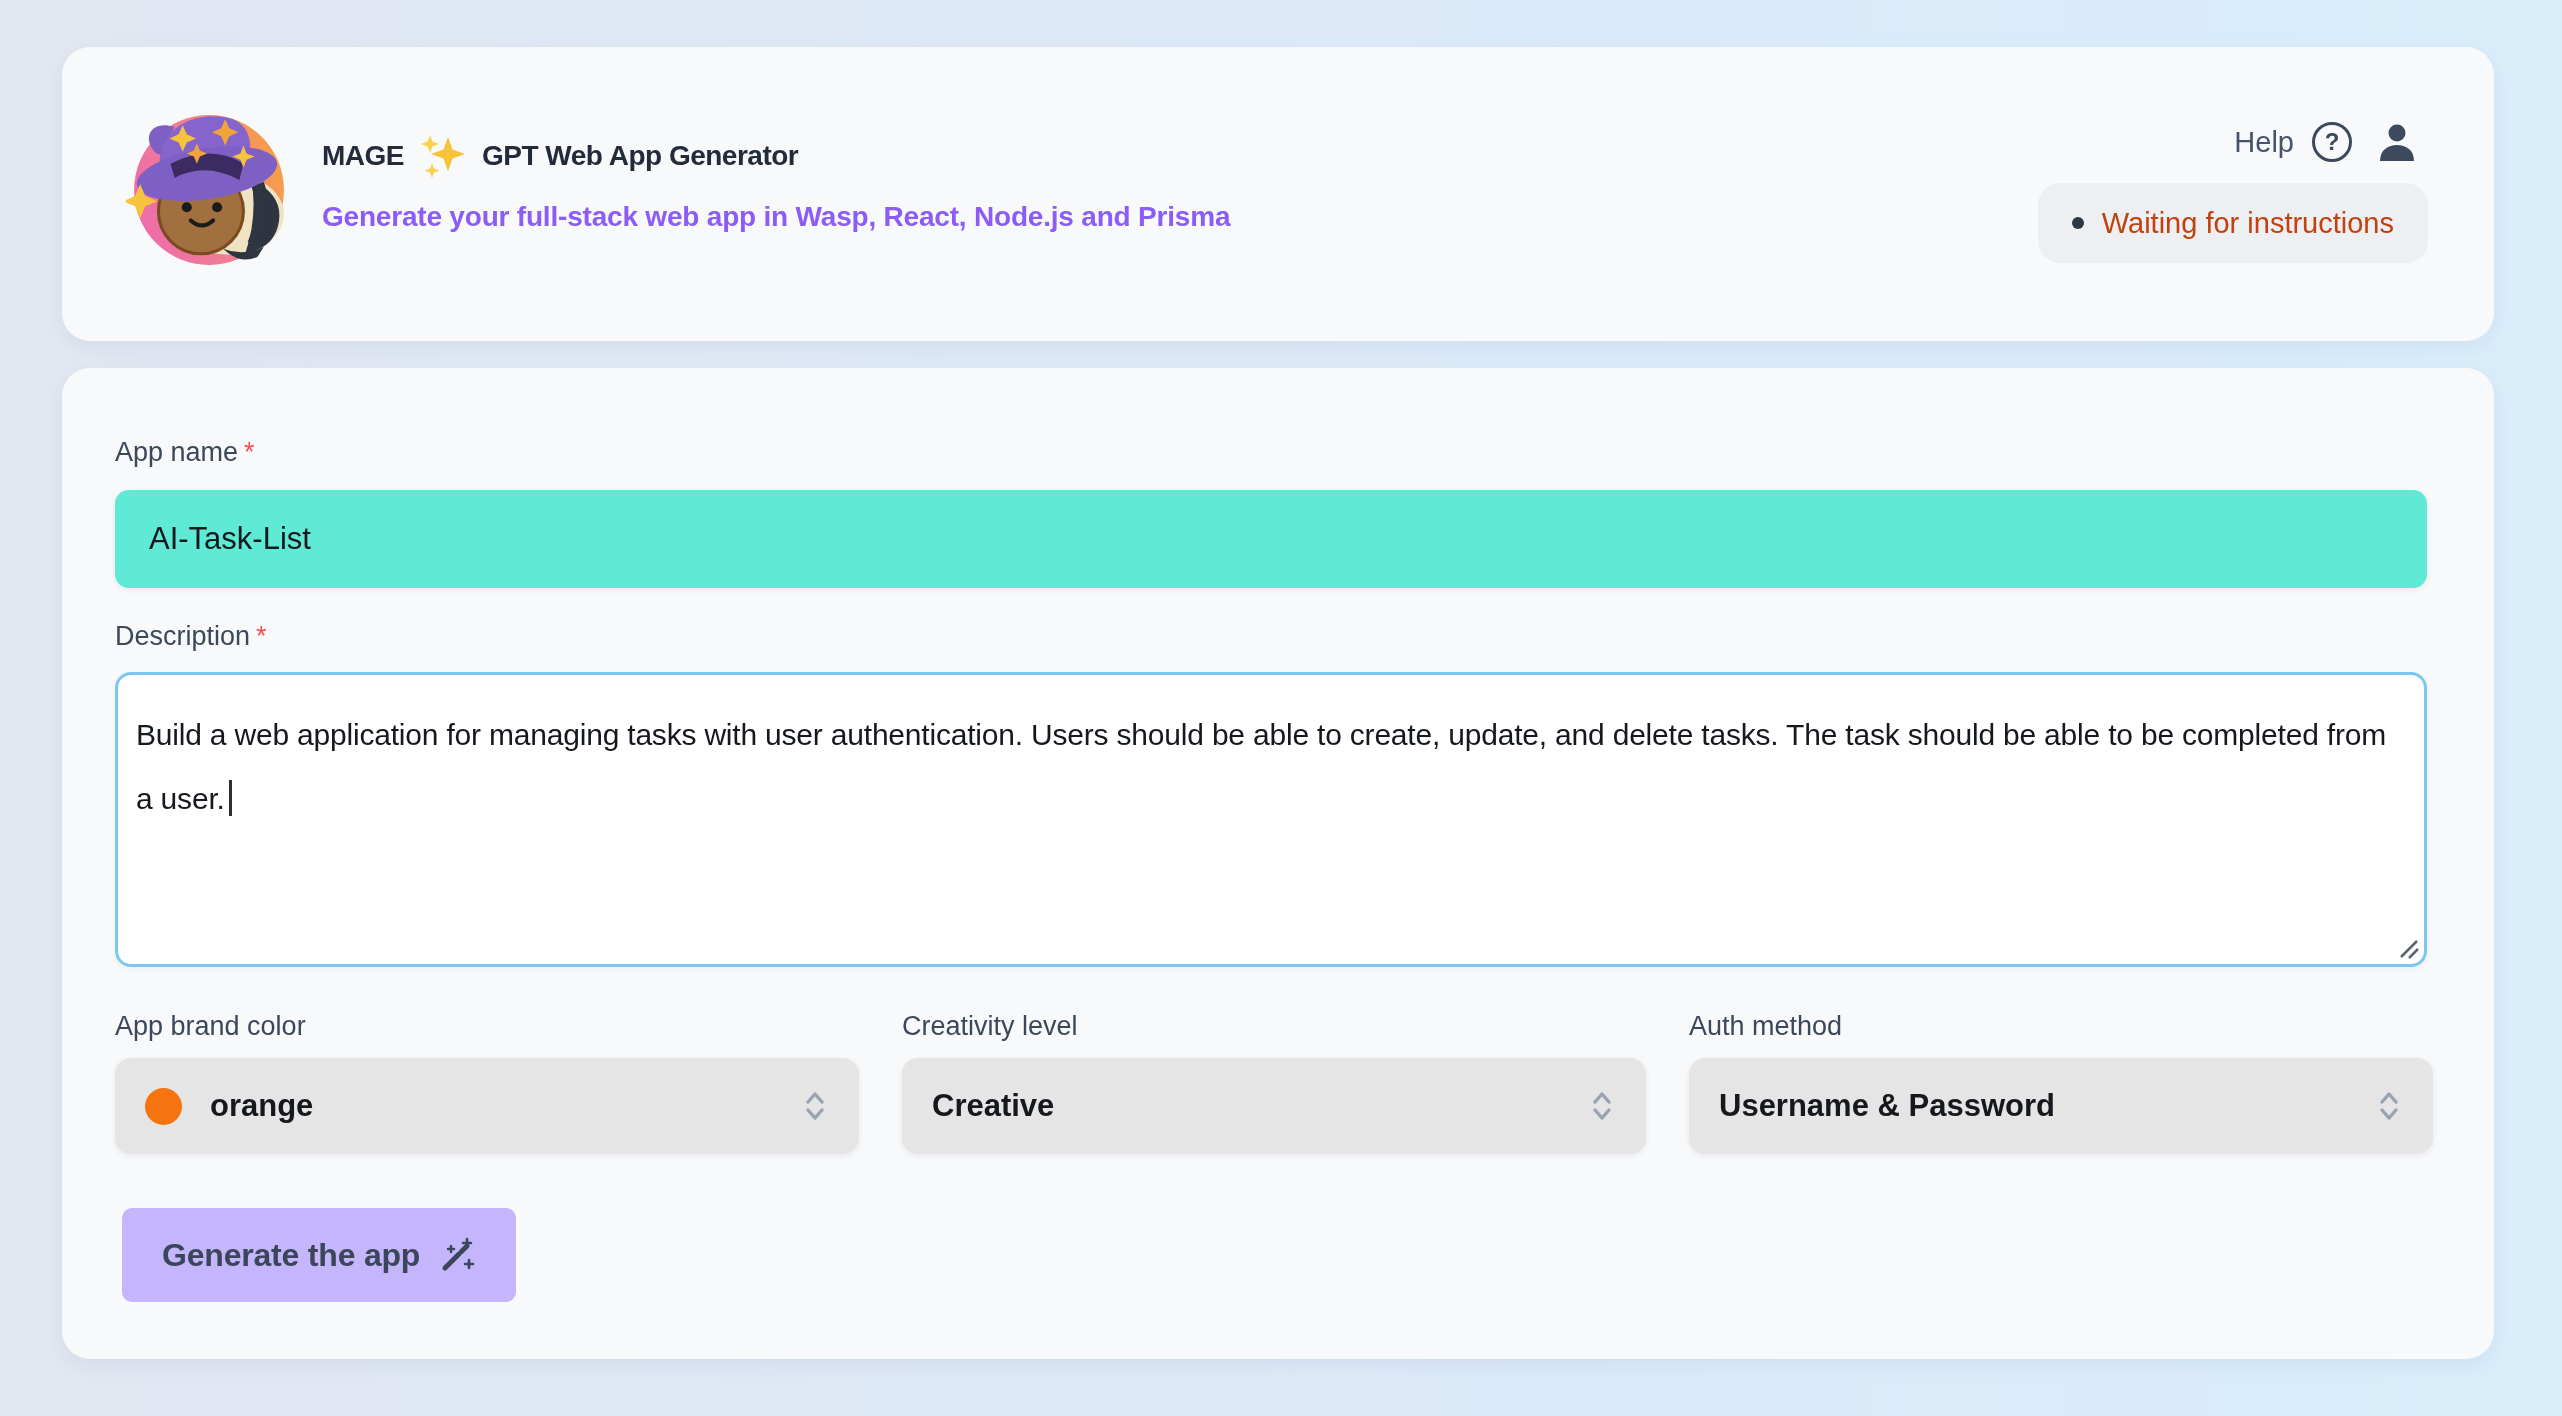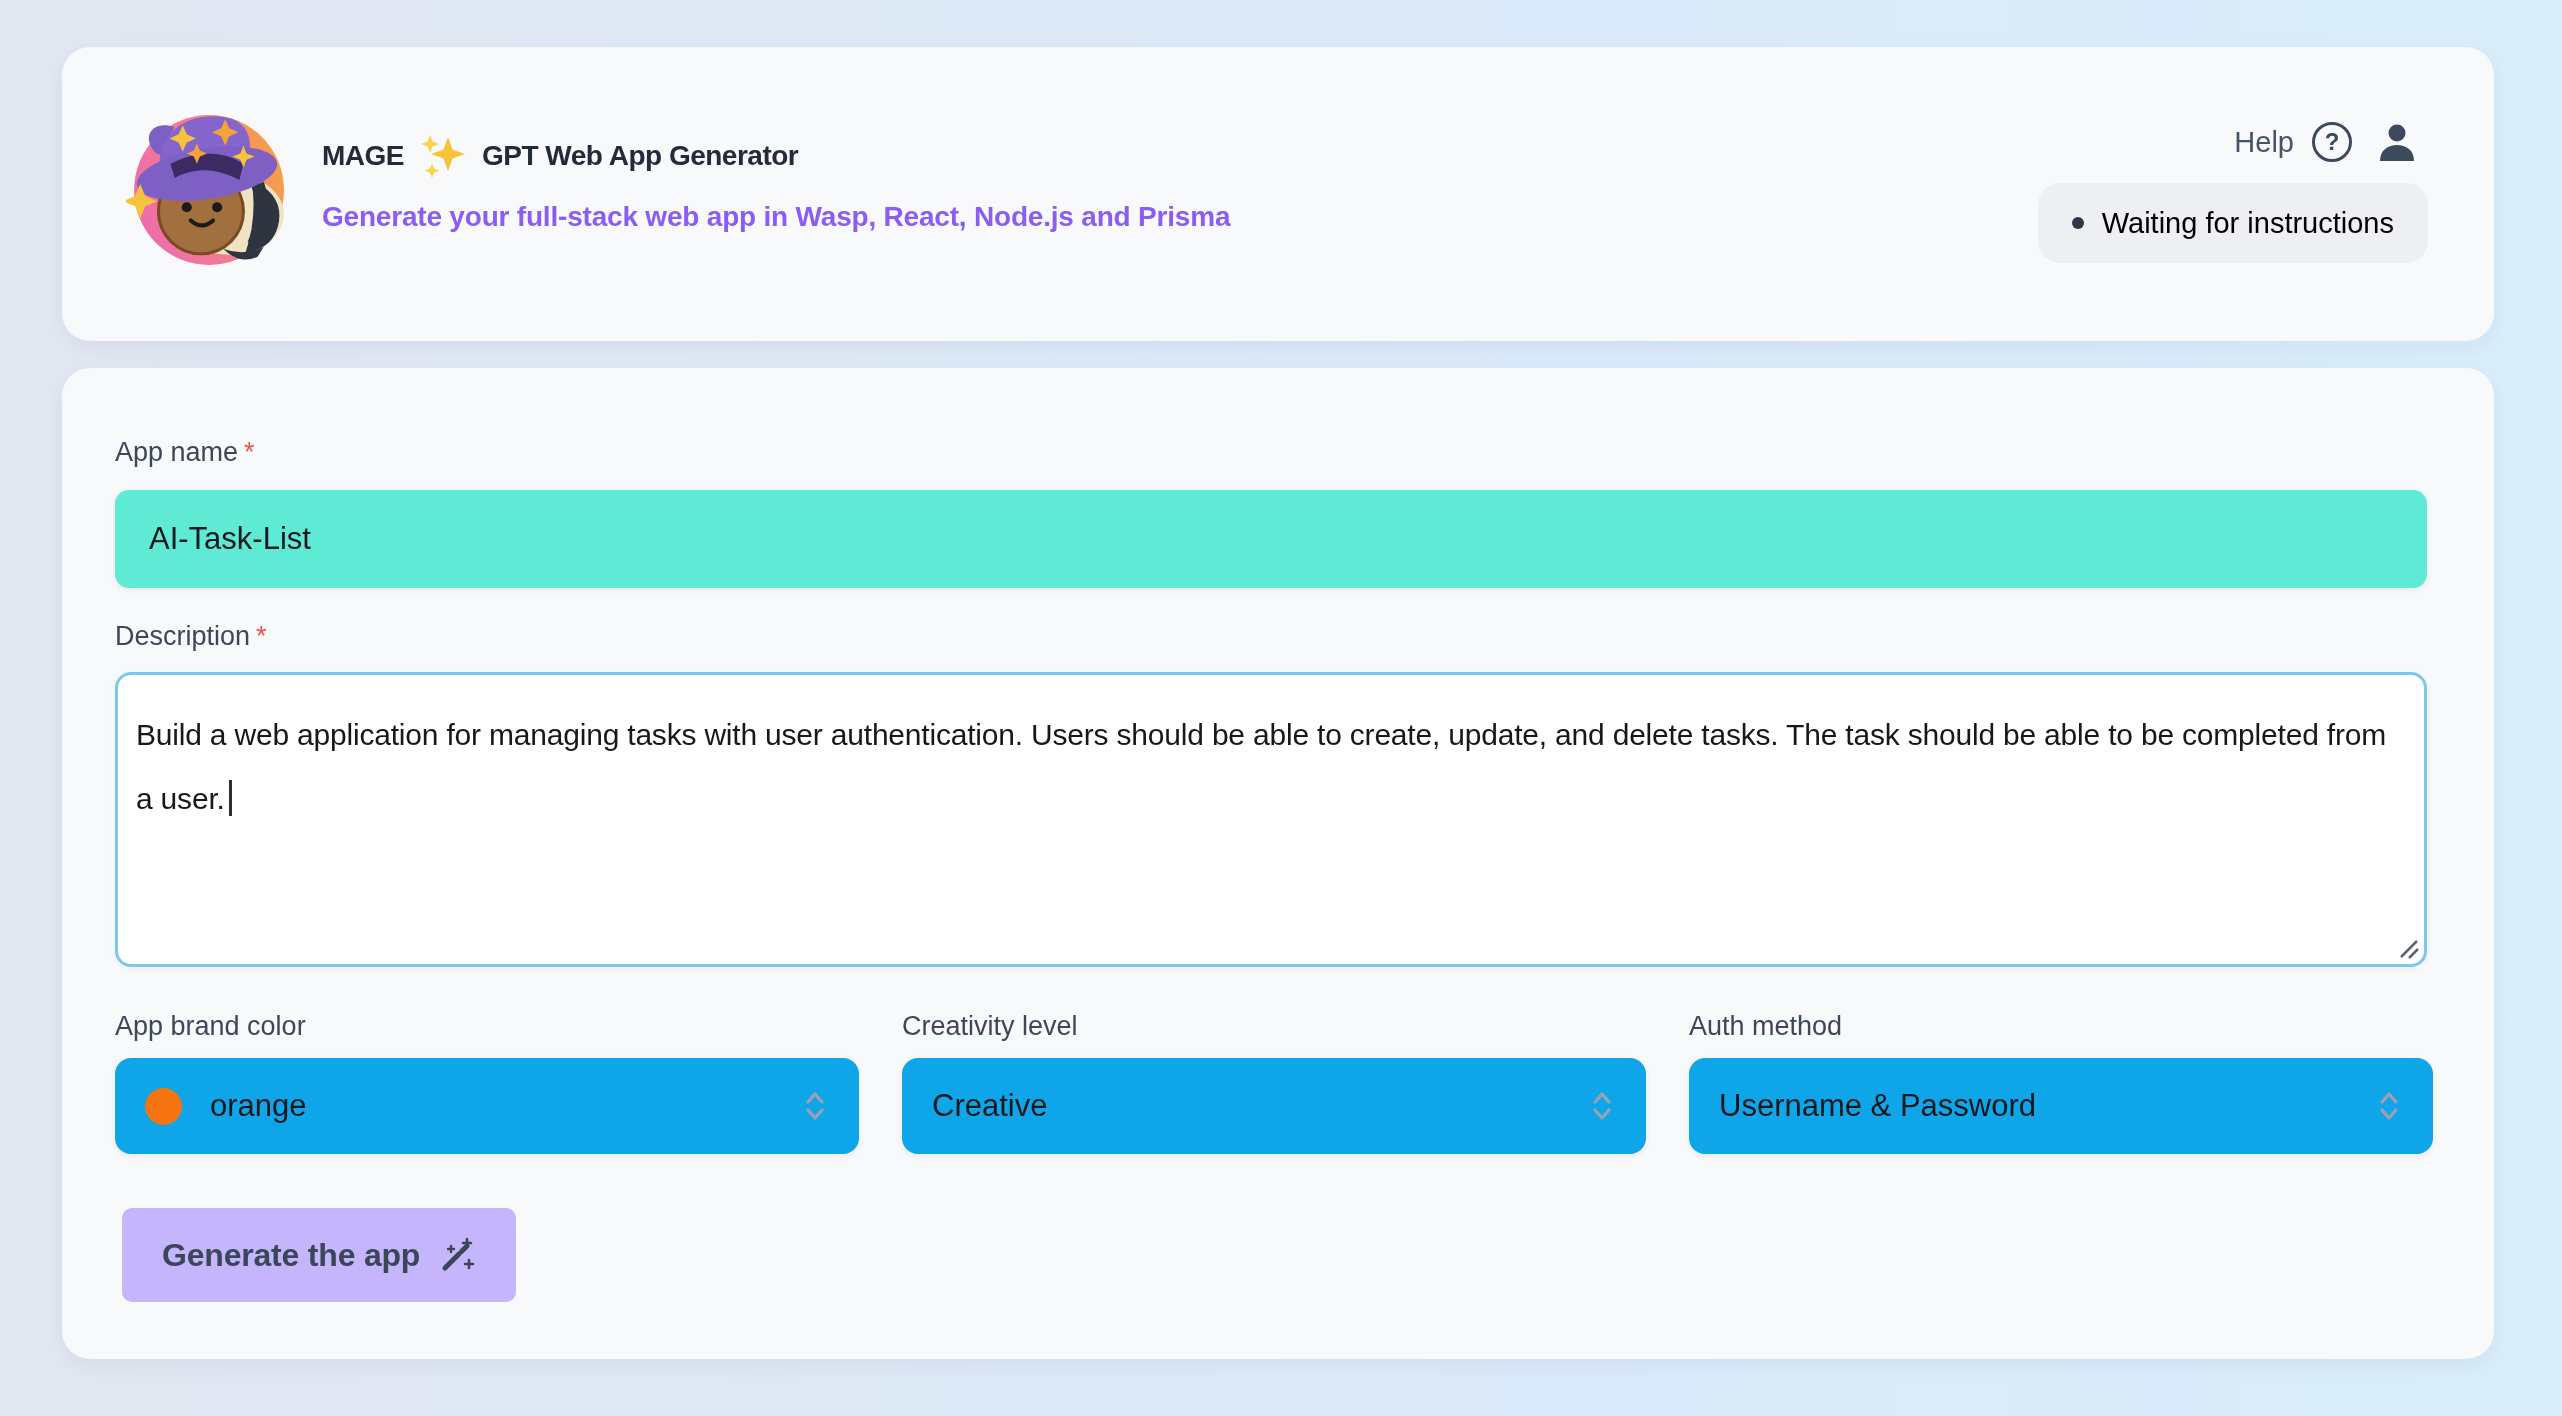--- a/index.html
+++ b/index.html
@@ -44,21 +44,21 @@
     width: 40px; height: 40px; border: 3px solid #3d4a5d; border-radius: 50%;
     display: flex; align-items: center; justify-content: center;
     color: #3d4a5d; font-weight: 700;
   }
   .icon-question::before { content: "?"; font-size: 24px; }
   .icon-user { width: 42px; height: 42px; margin-left: 6px; }
   .status-badge {
     position: absolute; right: 66px; top: 136px; height: 80px;
     background: #edeff2; border-radius: 22px;
     display: flex; align-items: center; padding: 0 34px;
-    font-size: 29px; color: #000000;
+    font-size: 29px; color: #c2410c;
   }
   .status-dot { width: 12px; height: 12px; border-radius: 50%; background: #2e3746; margin-right: 18px; }
 
   
   .field-label {
     position: absolute; left: 53px;
     font-size: 27px; color: #3c4759; line-height: 36px;
   }
   .req { color: #ef5350; margin-left: 6px; }
 
@@ -87,24 +87,24 @@
   }
   .resize-handle { position: absolute; right: 8px; bottom: 8px; width: 22px; height: 22px; }
 
   .col { position: absolute; width: 744px; }
   .col-1 { left: 53px; }
   .col-2 { left: 840px; }
   .col-3 { left: 1627px; }
   .col .field-label { position: static; display: block; }
   .select-box {
     margin-top: 14px; height: 96px; width: 100%;
-    background: #0ea5e9; border-radius: 16px;
+    background: #e5e5e5; border-radius: 16px;
     box-shadow: 0 2px 6px rgba(15, 23, 42, 0.07);
     display: flex; align-items: center; padding: 0 30px;
-    font-size: 31px; color: #15181d; cursor: default;
+    font-size: 31px; color: #15181d; cursor: default; font-weight: bold;
   }
   .select-value { flex: 1 1 auto; }
   .color-dot { width: 37px; height: 37px; border-radius: 50%; background: #f5740f; margin-right: 28px; flex: 0 0 auto; }
   .chevrons { width: 28px; height: 36px; flex: 0 0 auto; }
 
   .row-fields { position: absolute; left: 0; top: 640px; width: 100%; }
 
   .generate-btn {
     position: absolute; left: 60px; top: 840px; height: 94px;
     background: #c4b5fd; border: none; border-radius: 10px;

